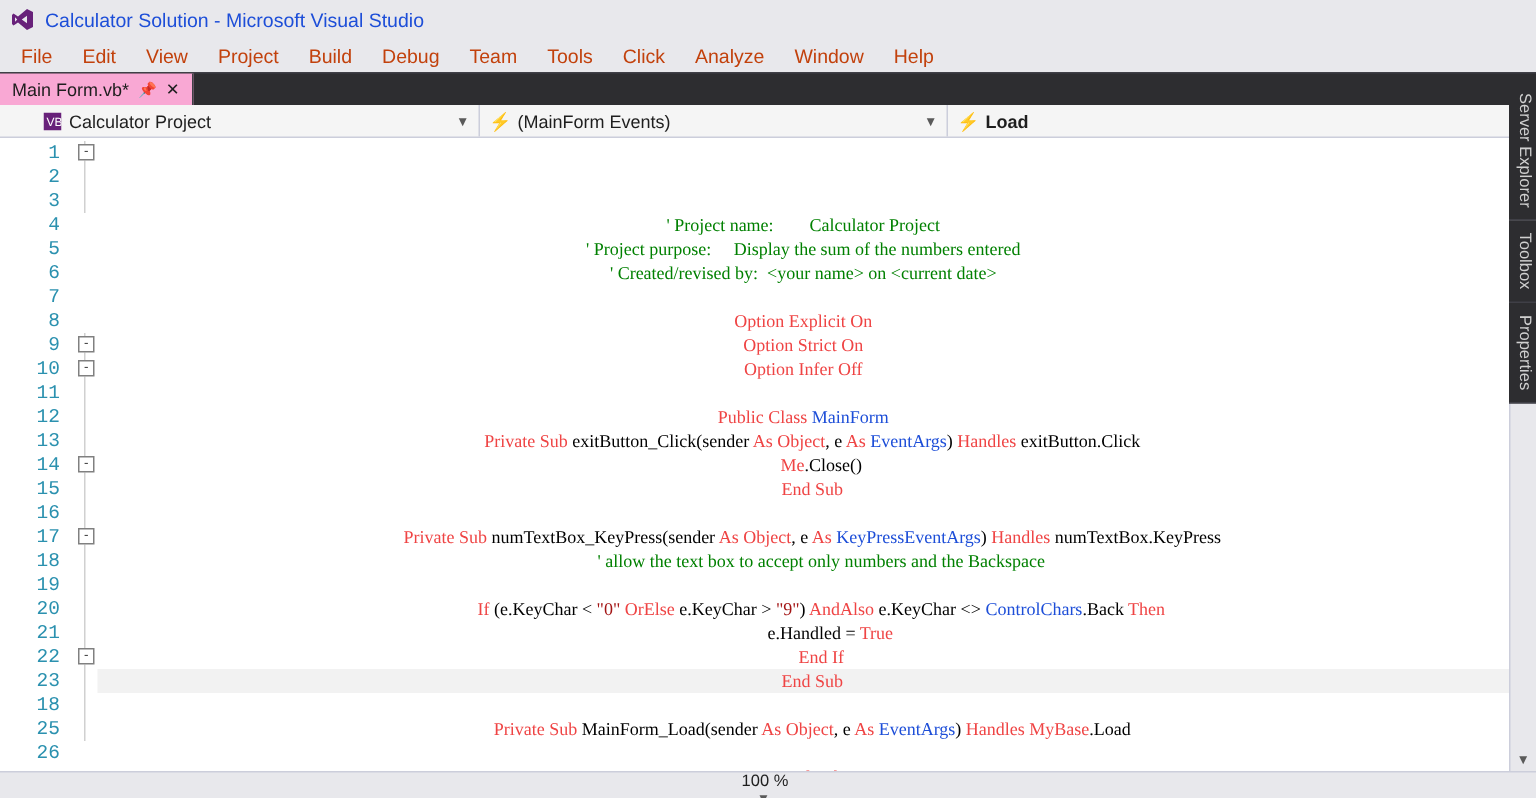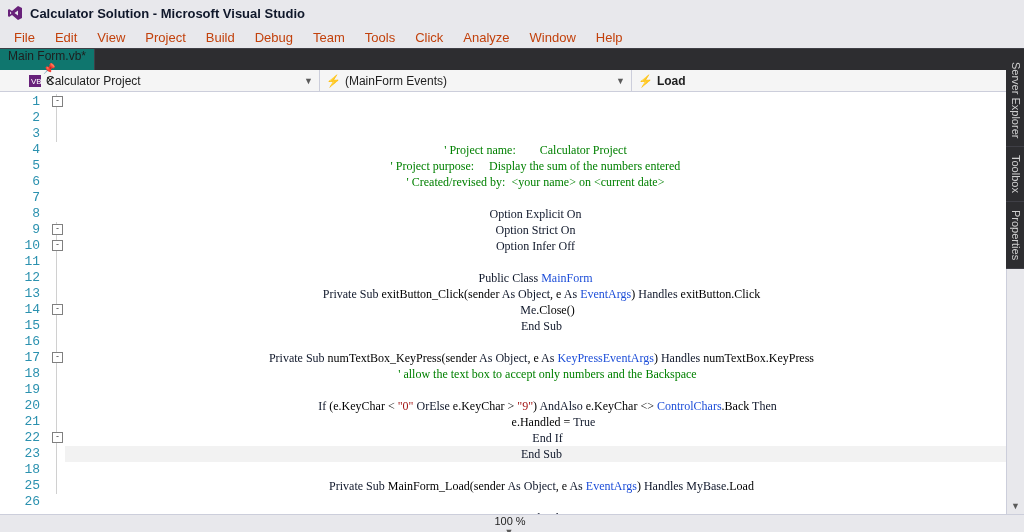--- a/index.html
+++ b/index.html
@@ -8,27 +8,26 @@
   font-size: 12px;
   background: #2d2d30;
   color: #f1f1f1;
   width: 1024px;
   height: 532px;
   overflow: hidden;
   position: relative;
 }
 .title-bar {
   background: #e8e8ec;
-  color: #0f172a;
+  color: #1d4ed8;
   height: 26px;
   display: flex;
   align-items: center;
   padding: 0 6px;
   font-size: 13px;
-  font-weight: bold;
 }
 .title-bar .vs-logo {
   width: 18px;
   height: 18px;
   margin-right: 6px;
   display: inline-flex;
   align-items: center;
   justify-content: center;
 }
 .menu-bar {
@@ -54,23 +53,22 @@
 .tab {
   display: flex;
   align-items: center;
   padding: 0 8px;
   font-size: 12px;
   color: #d0d0d0;
   border-right: 1px solid #3f3f46;
   position: relative;
 }
 .tab.active {
-  background: #0f766e;
+  background: #f9a8d4;
   color: #1e1e1e;
-  flex-direction: column;
 }
 .tab .pin {
   margin-left: 6px;
   font-size: 10px;
 }
 .tab .close {
   margin-left: 6px;
   font-size: 11px;
 }
 .nav-dropdowns {
@@ -159,21 +157,21 @@
   padding-top: 2px;
   font-family: Liberation Serif, serif;
   font-size: 12px;
   line-height: 16px;
   white-space: pre;
   color: #000000;
   position: relative;
   text-align: center;
 }
 .cl { height: 16px; }
-.kw { color: #0f172a; }
+.kw { color: #ef4444; }
 .cm { color: #008000; }
 .tp { color: #1d4ed8; }
 .st { color: #a31515; }
 .hl23 { position: absolute; left: 0; right: 0; top: 354px; height: 16px; background: #f2f2f2; z-index: 0; }
 .code .cl { position: relative; z-index: 1; }
 .vscroll {
   position: absolute;
   top: 92px;
   bottom: 18px;
   right: 0;

